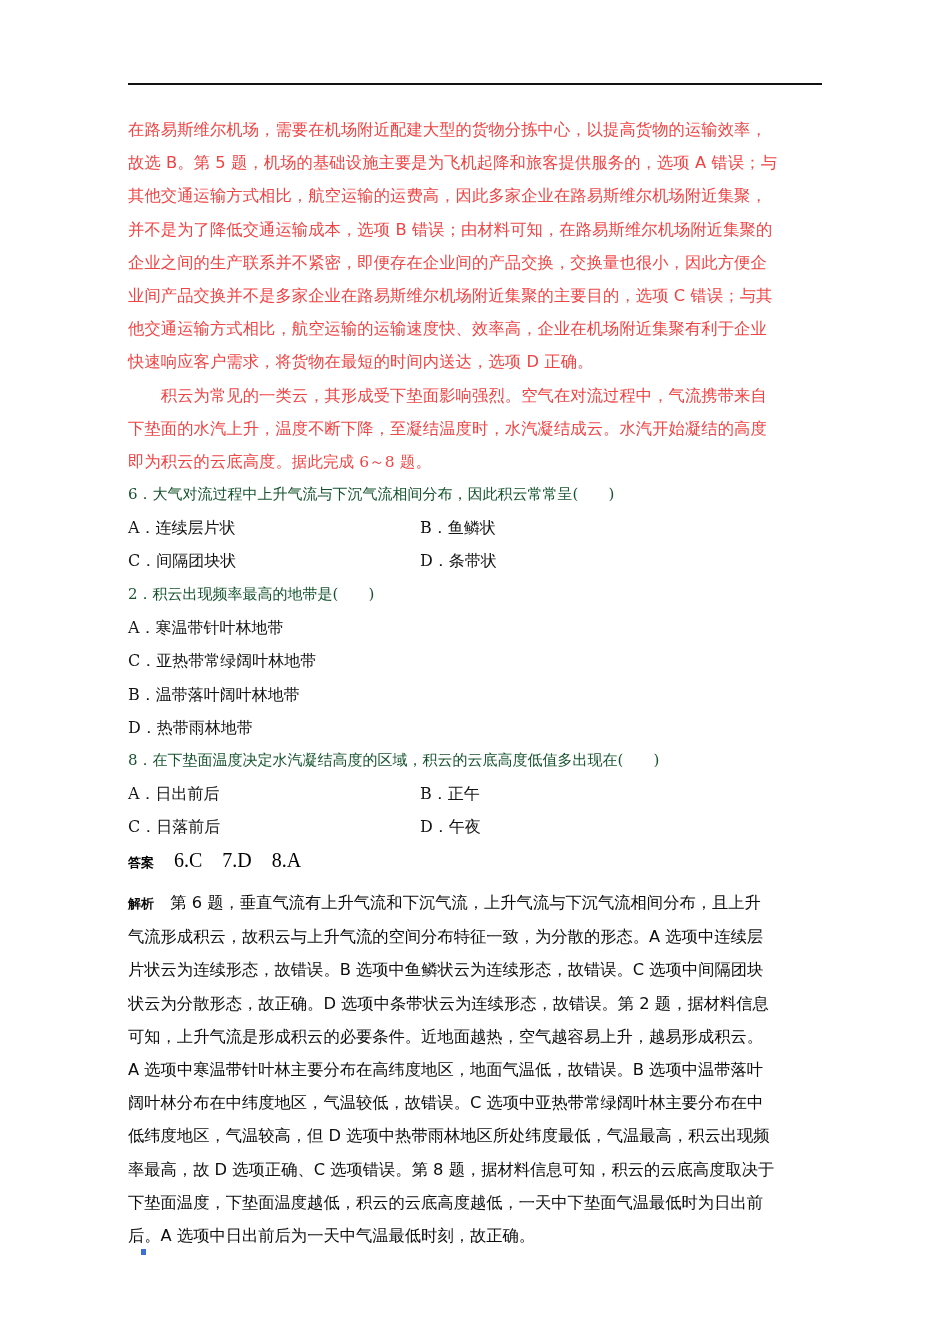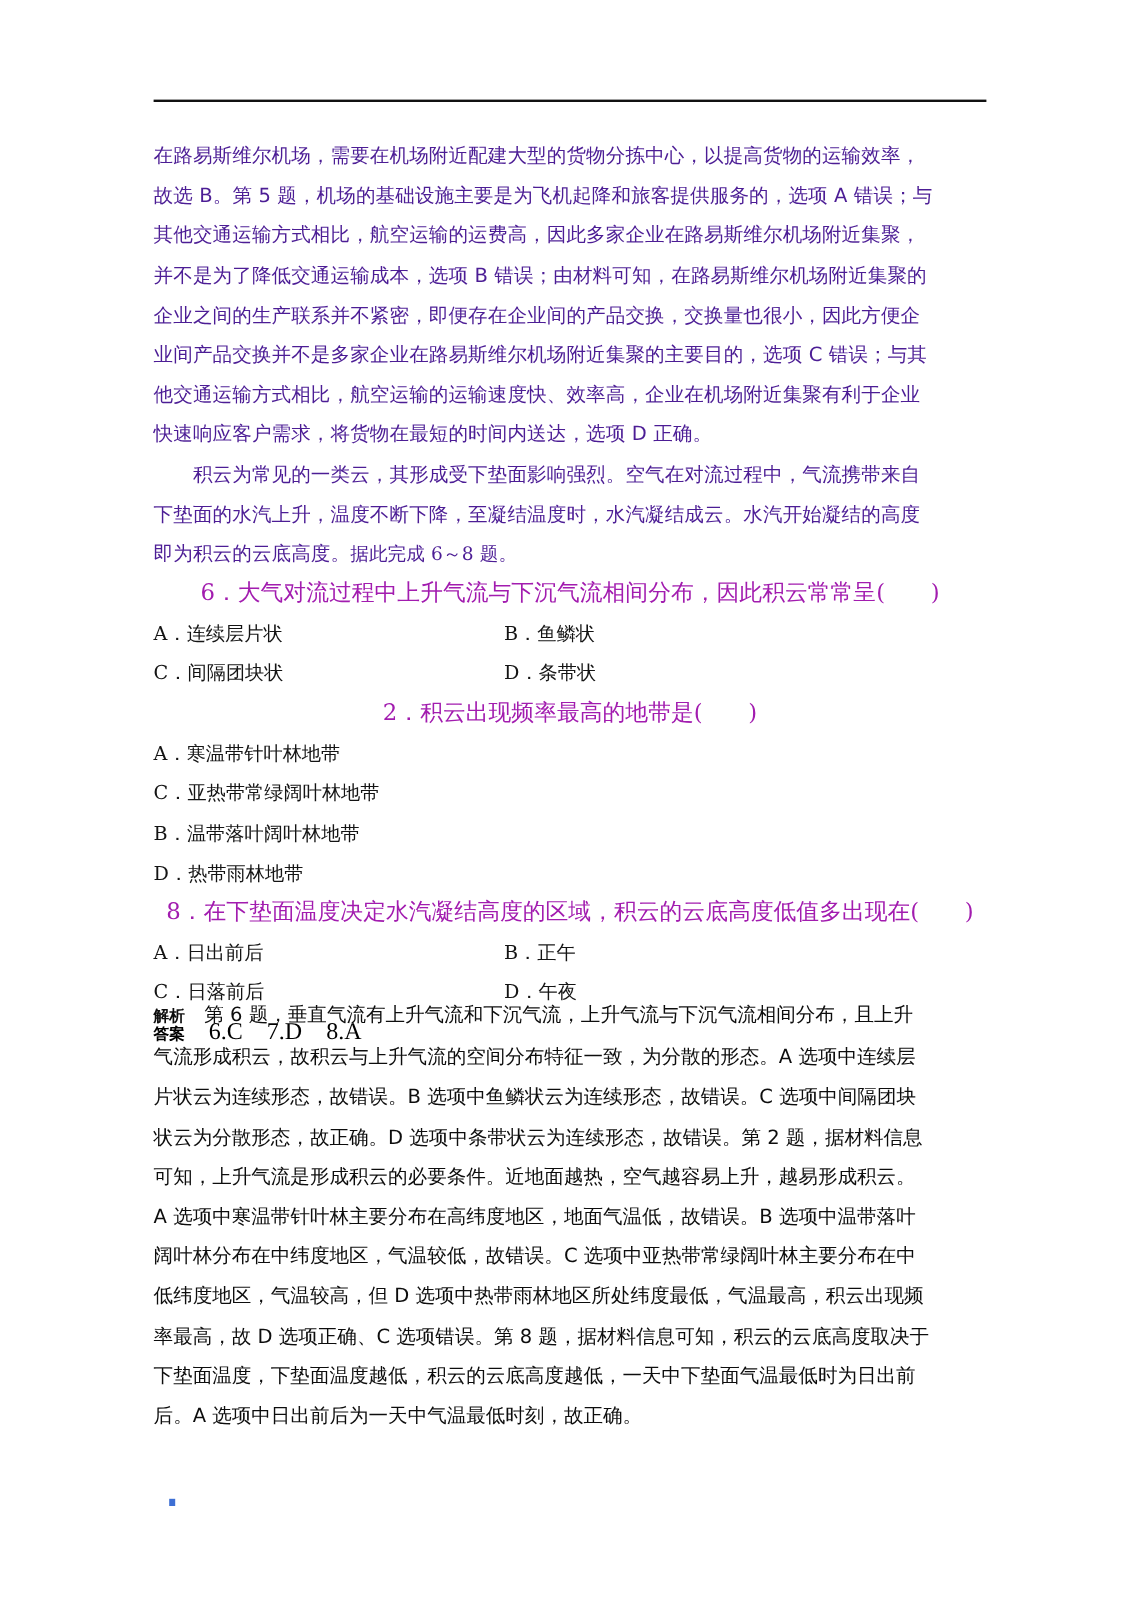--- a/index.html
+++ b/index.html
@@ -36,32 +36,31 @@
   }
 
   
   .para {
     font-family: "DejaVu Sans", "Liberation Sans", sans-serif;
     font-size: 16.3px;
     line-height: 33.2px;
     text-align: justify;
     text-justify: inter-ideograph;
     letter-spacing: 0.1px;
-    color: #4c1d95;
+    color: #ef4444;
     margin: 0;
   }
 
   .qline {
     font-family: "DejaVu Serif", "Liberation Serif", serif;
-    font-size: 19px;
-    line-height: 33.2px;
-    color: #a21caf;
-    margin: 0;
-    white-space: pre;
-    text-align: center;
+    font-size: 15px;
+    line-height: 33.2px;
+    color: #14532d;
+    margin: 0;
+    white-space: pre;
   }
 
   .opt-row {
     position: relative;
     height: 33.2px;
     line-height: 33.2px;
     font-family: "DejaVu Serif", "Liberation Serif", serif;
     font-size: 16px;
     color: #141414;
   }
@@ -184,21 +183,21 @@
     <div class="opt-row">
       <span class="opt-left">C．日落前后</span>
       <span class="opt-right">D．午夜</span>
     </div>
   </div>
 
   <div class="blk" style="top:844px;">
     <div class="ans-line"><span class="lbl">答案</span><span class="ans-vals">　6.C　7.D　8.A</span></div>
   </div>
 
-  <div class="blk" style="top:829px;">
+  <div class="blk" style="top:886px;">
     <div class="expl-para"><span class="lbl">解析</span><span>　第 6 题，垂直气流有上升气流和下沉气流，上升气流与下沉气流相间分布，且上升</span></div>
     <div class="expl-para">气流形成积云，故积云与上升气流的空间分布特征一致，为分散的形态。A 选项中连续层</div>
     <div class="expl-para">片状云为连续形态，故错误。B 选项中鱼鳞状云为连续形态，故错误。C 选项中间隔团块</div>
     <div class="expl-para">状云为分散形态，故正确。D 选项中条带状云为连续形态，故错误。第 2 题，据材料信息</div>
     <div class="expl-para">可知，上升气流是形成积云的必要条件。近地面越热，空气越容易上升，越易形成积云。</div>
     <div class="expl-para">A 选项中寒温带针叶林主要分布在高纬度地区，地面气温低，故错误。B 选项中温带落叶</div>
     <div class="expl-para">阔叶林分布在中纬度地区，气温较低，故错误。C 选项中亚热带常绿阔叶林主要分布在中</div>
     <div class="expl-para">低纬度地区，气温较高，但 D 选项中热带雨林地区所处纬度最低，气温最高，积云出现频</div>
     <div class="expl-para">率最高，故 D 选项正确、C 选项错误。第 8 题，据材料信息可知，积云的云底高度取决于</div>
     <div class="expl-para">下垫面温度，下垫面温度越低，积云的云底高度越低，一天中下垫面气温最低时为日出前</div>

